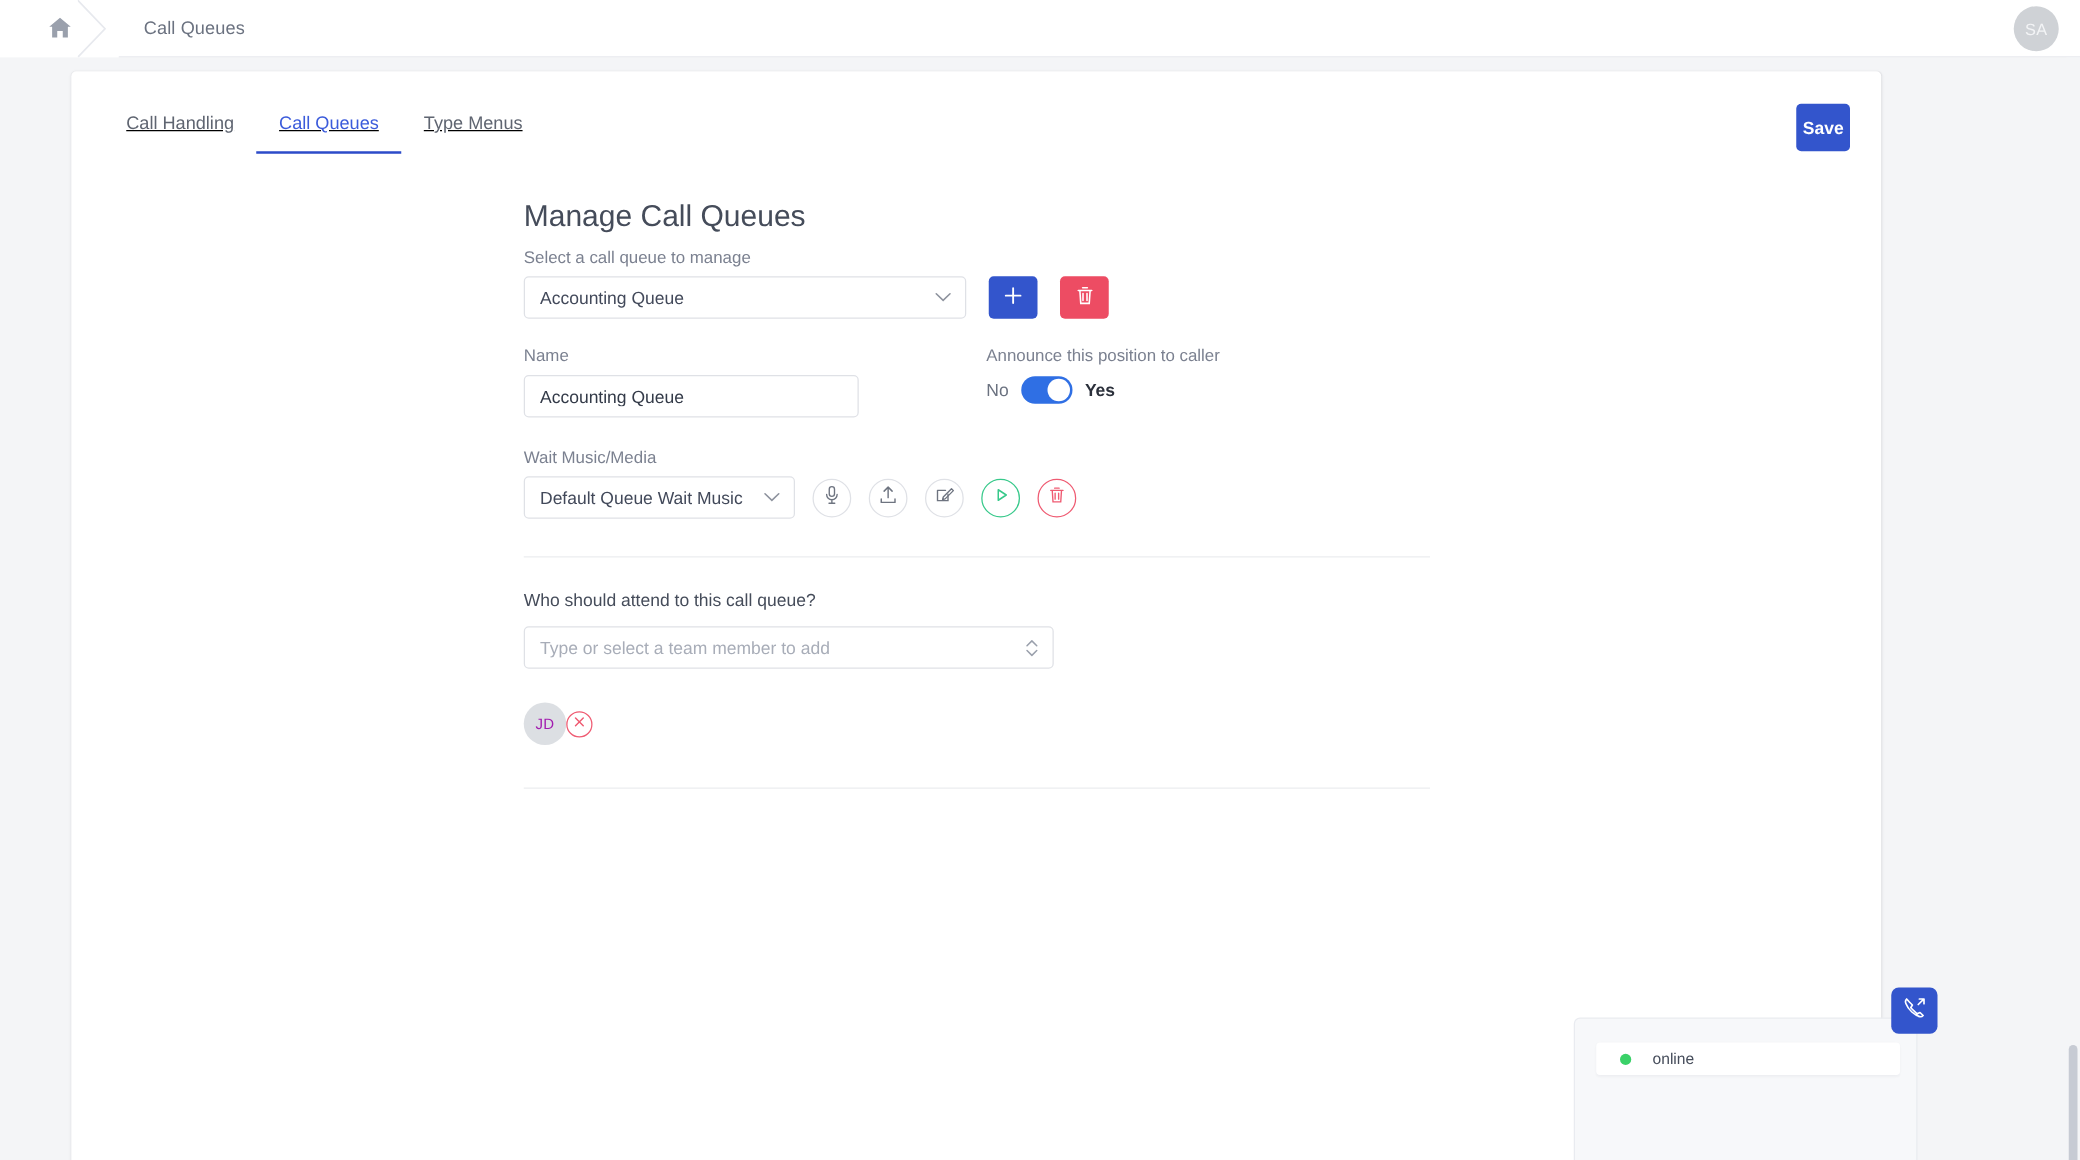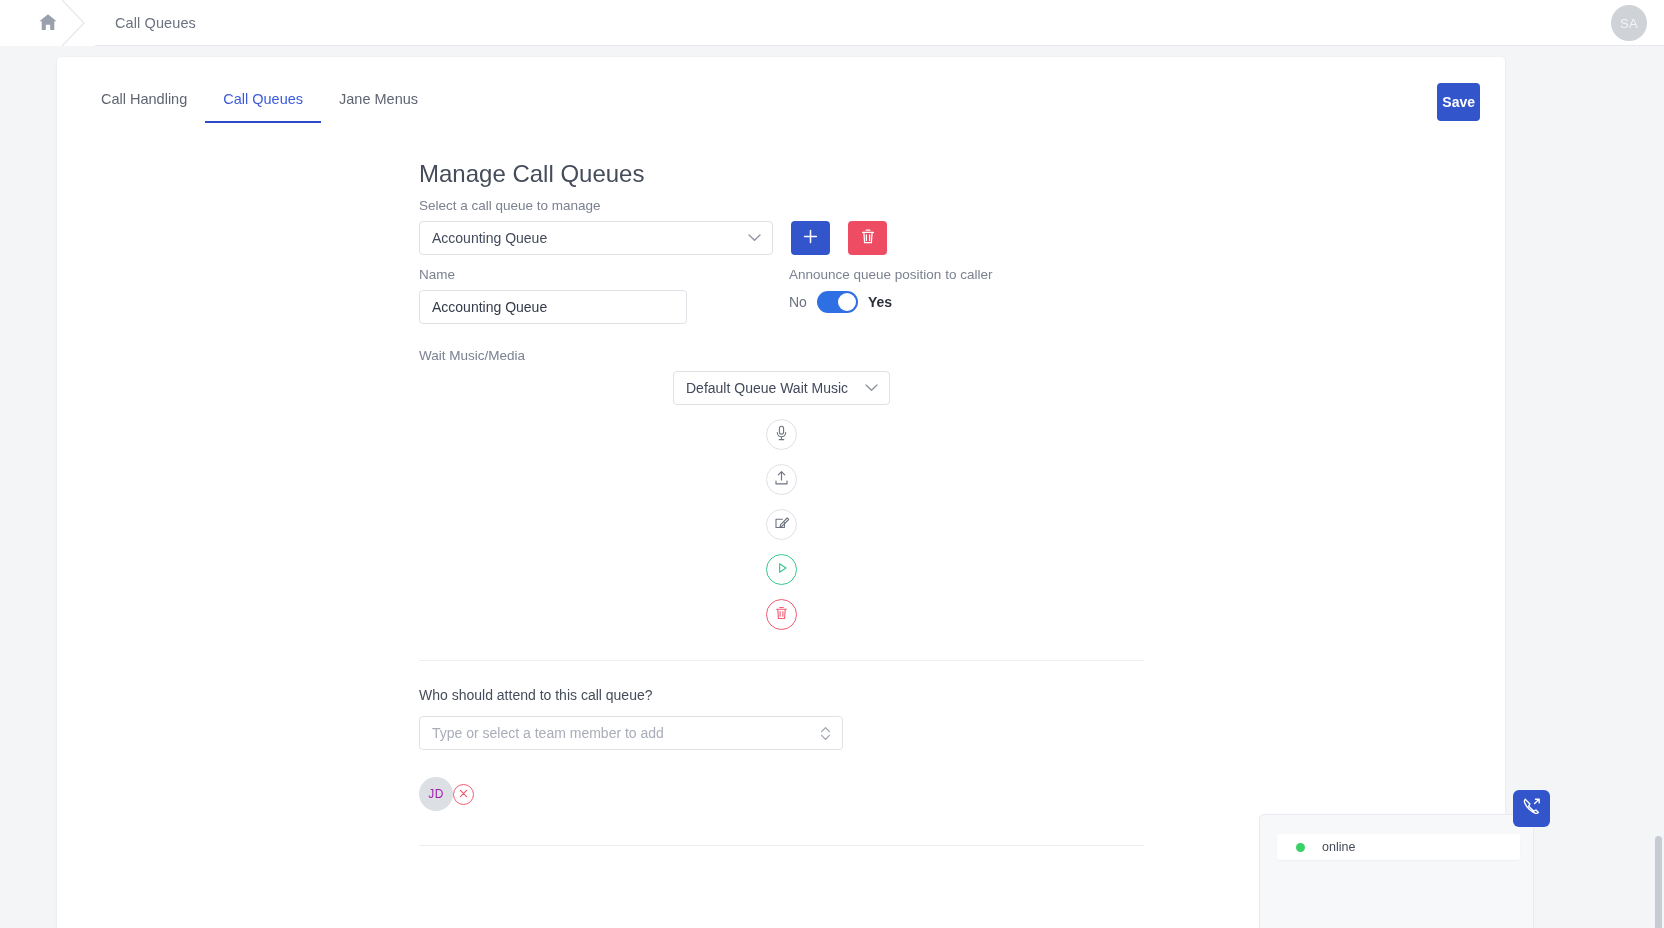--- a/index.html
+++ b/index.html
@@ -54,21 +54,21 @@
     left: 57px; top: 57px;
     width: 1448px; height: 880px;
     background: #ffffff;
     border-radius: 4px;
     box-shadow: 0 1px 3px rgba(16,24,40,.07), 0 0 1px rgba(16,24,40,.06);
   }
 
   
   .tabs {
     position: absolute; left: 26px; top: 28px;
-    display: flex; align-items: flex-end; gap: 0;
+    display: flex; align-items: flex-end; gap: 0; text-decoration: underline;
   }
   .tab {
     font-size: 14.5px;
     color: #5f6571;
     padding: 6px 18px 14px 18px;
     cursor: pointer;
     border-bottom: 2px solid transparent;
     white-space: nowrap;
   }
   .tab.active { color: #3b5bdb; border-bottom-color: #2c4bc9; }
@@ -274,21 +274,21 @@
 
 <div class="scroll-rail">
   <div class="scroll-thumb"></div>
 </div>
 
 <div class="card">
 
   <div class="tabs">
     <div class="tab">Call Handling</div>
     <div class="tab active">Call Queues</div>
-    <div class="tab">Jane Menus</div>
+    <div class="tab">Type Menus</div>
   </div>
 
   <button class="save-btn">Save</button>
 
   <div class="form-col">
 
     <h2 class="section-title">Manage Call Queues</h2>
     <div class="field-label">Select a call queue to manage</div>
 
     <div class="row" style="gap:18px;">
@@ -313,40 +313,40 @@
 
       <button class="sq-btn red">
         <span>
           <svg width="16" height="17" viewBox="0 0 16 17">
             <path d="M2.6 4.4h10.8M6.1 2.2h3.8M3.9 4.4l.7 10.3h6.8l.7-10.3M6.4 6.8v5.6M9.6 6.8v5.6" fill="none" stroke="#ffffff" stroke-width="1.25" stroke-linecap="round"></path>
           </svg>
         </span>
       </button>
     </div>
 
-    <div class="row" style="margin-top:12px;">
+    <div class="row" style="margin-top:22px;">
       <div style="width:370px;">
         <div class="field-label">Name</div>
         <input class="txt-input" type="text" value="Accounting Queue" style="">
       </div>
       <div>
-        <div class="field-label">Announce queue position to caller</div>
+        <div class="field-label">Announce this position to caller</div>
         <div class="toggle-row">
           <span class="tg-off">No</span>
           <div class="switch">
             <div class="knob"></div>
           </div>
           <span class="tg-on">Yes</span>
         </div>
       </div>
     </div>
 
     <div style="margin-top:24px;">
       <div class="field-label">Wait Music/Media</div>
-      <div class="row" style="gap:14px; align-items:center;flex-direction:column;">
+      <div class="row" style="gap:14px; align-items:center;">
         <div class="select-wrap">
           <div class="sel w-music">
             <span>Default Queue Wait Music</span>
           </div>
           <span class="caret">
             <svg width="13" height="8" viewBox="0 0 13 8">
                 <path d="M1 1l5.5 5.3L12 1" fill="none" stroke="#8e939e" stroke-width="1.3" stroke-linecap="round"></path>
               </svg>
           </span>
         </div>

